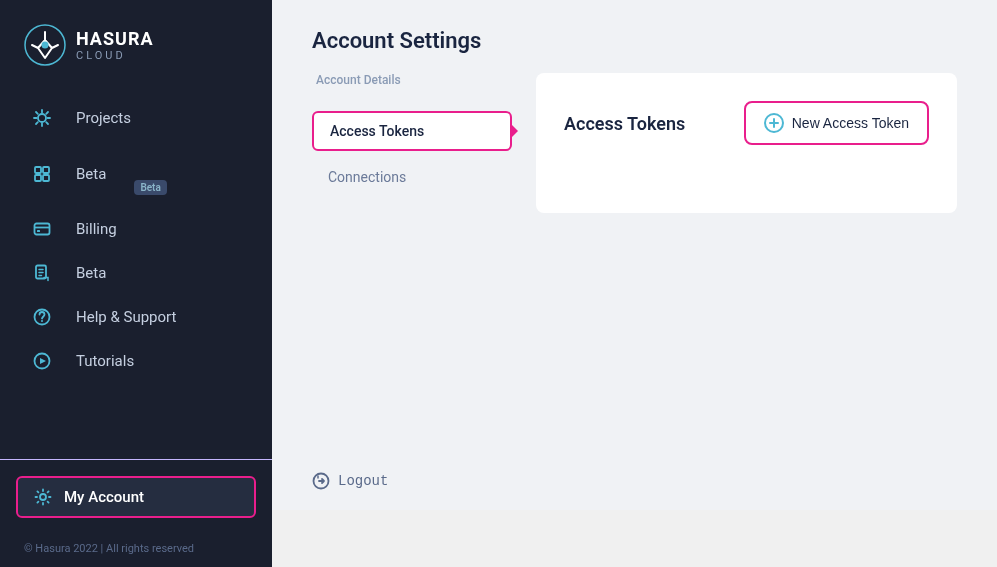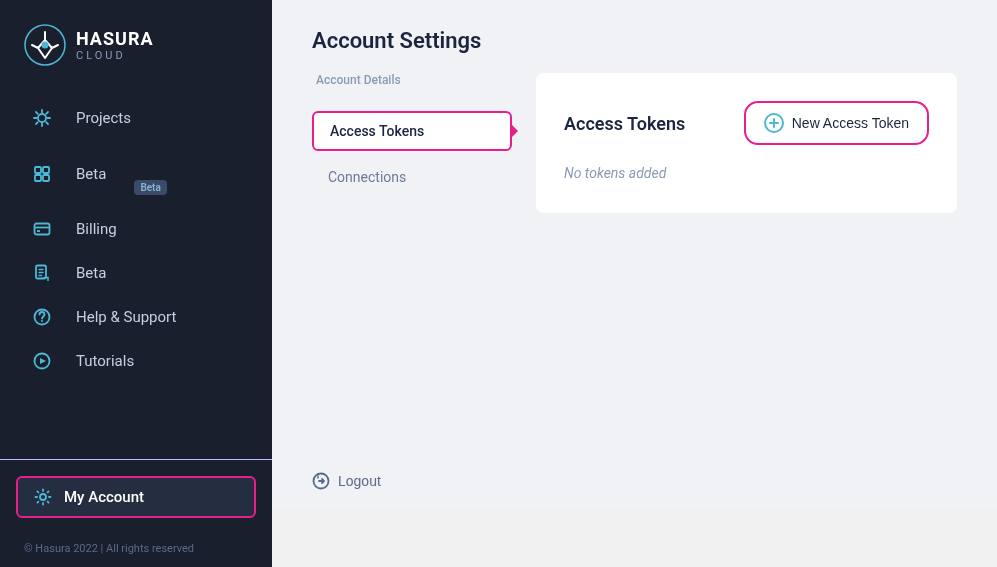--- a/index.html
+++ b/index.html
@@ -222,21 +222,21 @@
       font-size: 18px;
       font-weight: 600;
       color: #1a2540;
     }
 
     .new-token-btn {
       display: flex;
       align-items: center;
       gap: 8px;
       padding: 10px 18px;
-      border-radius: 14px;
+      border-radius: 8px;
       border: 2.5px solid #e91e8c;
       background: #fff;
       color: #1a2540;
       font-size: 14px;
       font-weight: 500;
       cursor: pointer;
     }
 
     .plus-circle-icon {
       width: 20px;
@@ -259,20 +259,21 @@
 
     .logout-btn {
       display: flex;
       align-items: center;
       gap: 8px;
       color: #5a6a8a;
       font-size: 14px;
       cursor: pointer;
       background: none;
       border: none;
+      font-family: Liberation Mono, monospace;
     }
 
     svg { display: block; }
   </style>
 </head>
 <body>
 
 <div class="sidebar">
   <div class="logo-area">
     <svg class="logo-icon" viewBox="0 0 42 42" fill="none" xmlns="http://www.w3.org/2000/svg">
@@ -406,21 +407,20 @@
           <span class="tokens-title">Access Tokens</span>
           <button class="new-token-btn">
             <svg class="plus-circle-icon" viewBox="0 0 20 20" fill="none">
               <circle cx="10" cy="10" r="9" stroke="#4db8d4" stroke-width="2"></circle>
               <line x1="10" y1="6" x2="10" y2="14" stroke="#4db8d4" stroke-width="2" stroke-linecap="round"></line>
               <line x1="6" y1="10" x2="14" y2="10" stroke="#4db8d4" stroke-width="2" stroke-linecap="round"></line>
             </svg>
             <span>New Access Token</span>
           </button>
         </div>
-        <div class="no-tokens-text">No tokens added</div>
       </div>
     </div>
   </div>
 
   <div class="page-footer">
     <button class="logout-btn">
       <svg width="18" height="18" viewBox="0 0 18 18" fill="none">
         <circle cx="9" cy="9" r="7.5" stroke="#5a6a8a" stroke-width="1.8"></circle>
         <path d="M7 9 L12 9 M10 7 L12 9 L10 11" stroke="#5a6a8a" stroke-width="1.8" stroke-linecap="round" stroke-linejoin="round"></path>
         <path d="M6 6 L6 4" stroke="#5a6a8a" stroke-width="1.5" stroke-linecap="round"></path>

